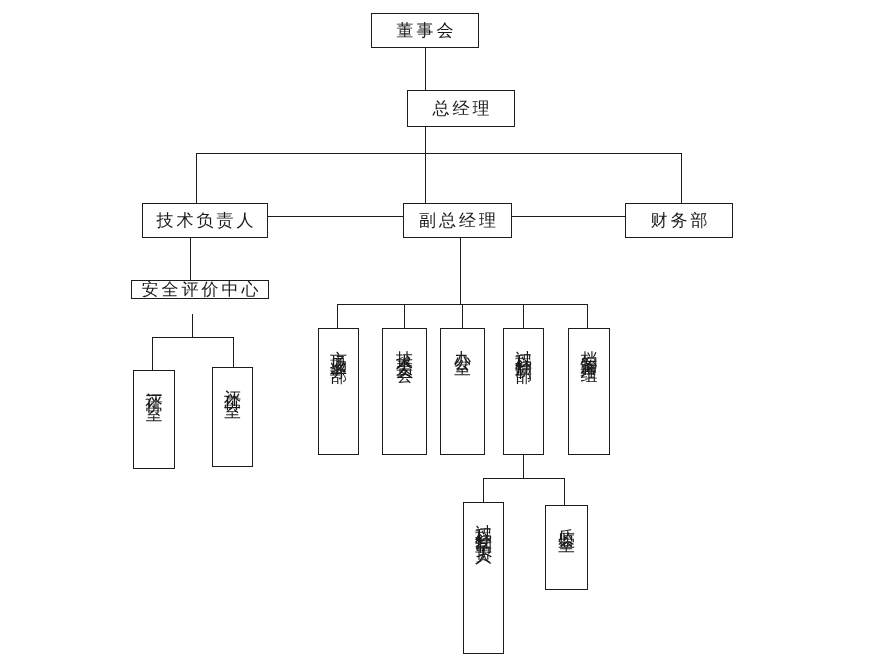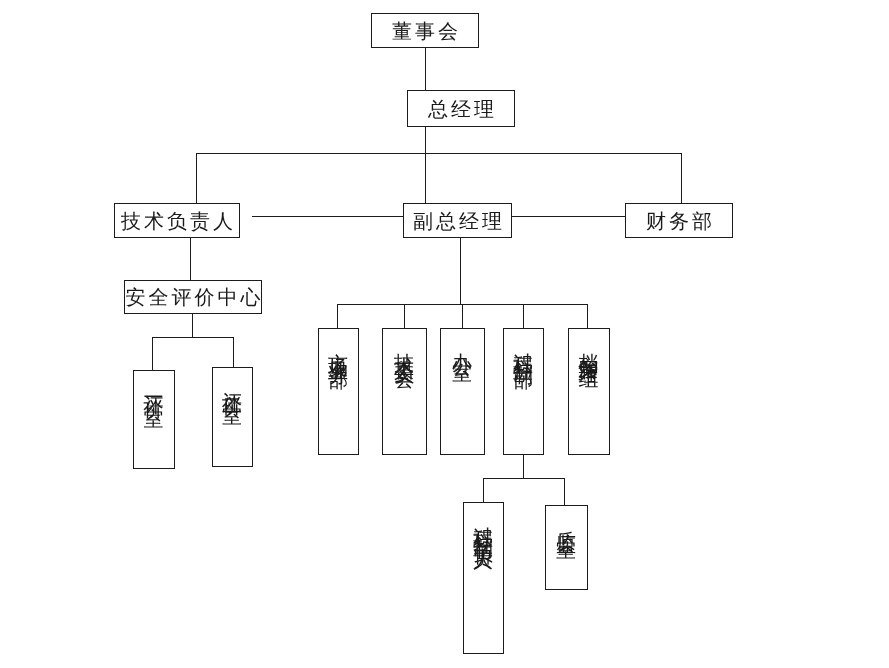--- a/index.html
+++ b/index.html
@@ -17,21 +17,21 @@
     overflow: hidden;
   }
   .node {
     position: absolute;
     box-sizing: border-box;
     border: 1px solid #1c1c1c;
     background: #ffffff;
     display: flex;
     align-items: center;
     justify-content: center;
-    font-size: 20px;
+    font-size: 17px;
     line-height: 1;
     color: #1a1a1a;
   }
   .hnode span {
     letter-spacing: 3px;
     text-indent: 3px;
     white-space: nowrap;
   }
   .vnode {
     align-items: flex-start;
@@ -98,33 +98,33 @@
   <div class="line v" style="left:564px; top:478px; height:27px;"></div>
 
   <div class="node hnode" style="left:371px; top:13px; width:108px; height:35px;">
     <span>董事会</span>
   </div>
 
   <div class="node hnode" style="left:371px; top:90px; width:108px; height:37px;margin-left:36px;">
     <span>总经理</span>
   </div>
 
-  <div class="node hnode" style="left:114px; top:203px; width:126px; height:35px;">
+  <div class="node hnode" style="left:142px; top:203px; width:126px; height:35px;">
     <span>技术负责人</span>
   </div>
 
   <div class="node hnode" style="left:625px; top:203px; width:108px; height:35px;">
     <span>财务部</span>
   </div>
 
   <div class="node hnode" style="left:403px; top:203px; width:109px; height:35px;">
     <span>副总经理</span>
   </div>
 
-  <div class="node hnode" style="left:124px; top:280px; width:138px; height:34px;">
+  <div class="node hnode" style="left:131px; top:280px; width:138px; height:19px;">
     <span>安全评价中心</span>
   </div>
 
   <div class="node vnode" style="left:133px; top:370px; width:42px; height:99px;">
     <span>评价一室</span>
   </div>
 
   <div class="node vnode" style="left:212px; top:367px; width:41px; height:100px;">
     <span>评价二室</span>
   </div>

